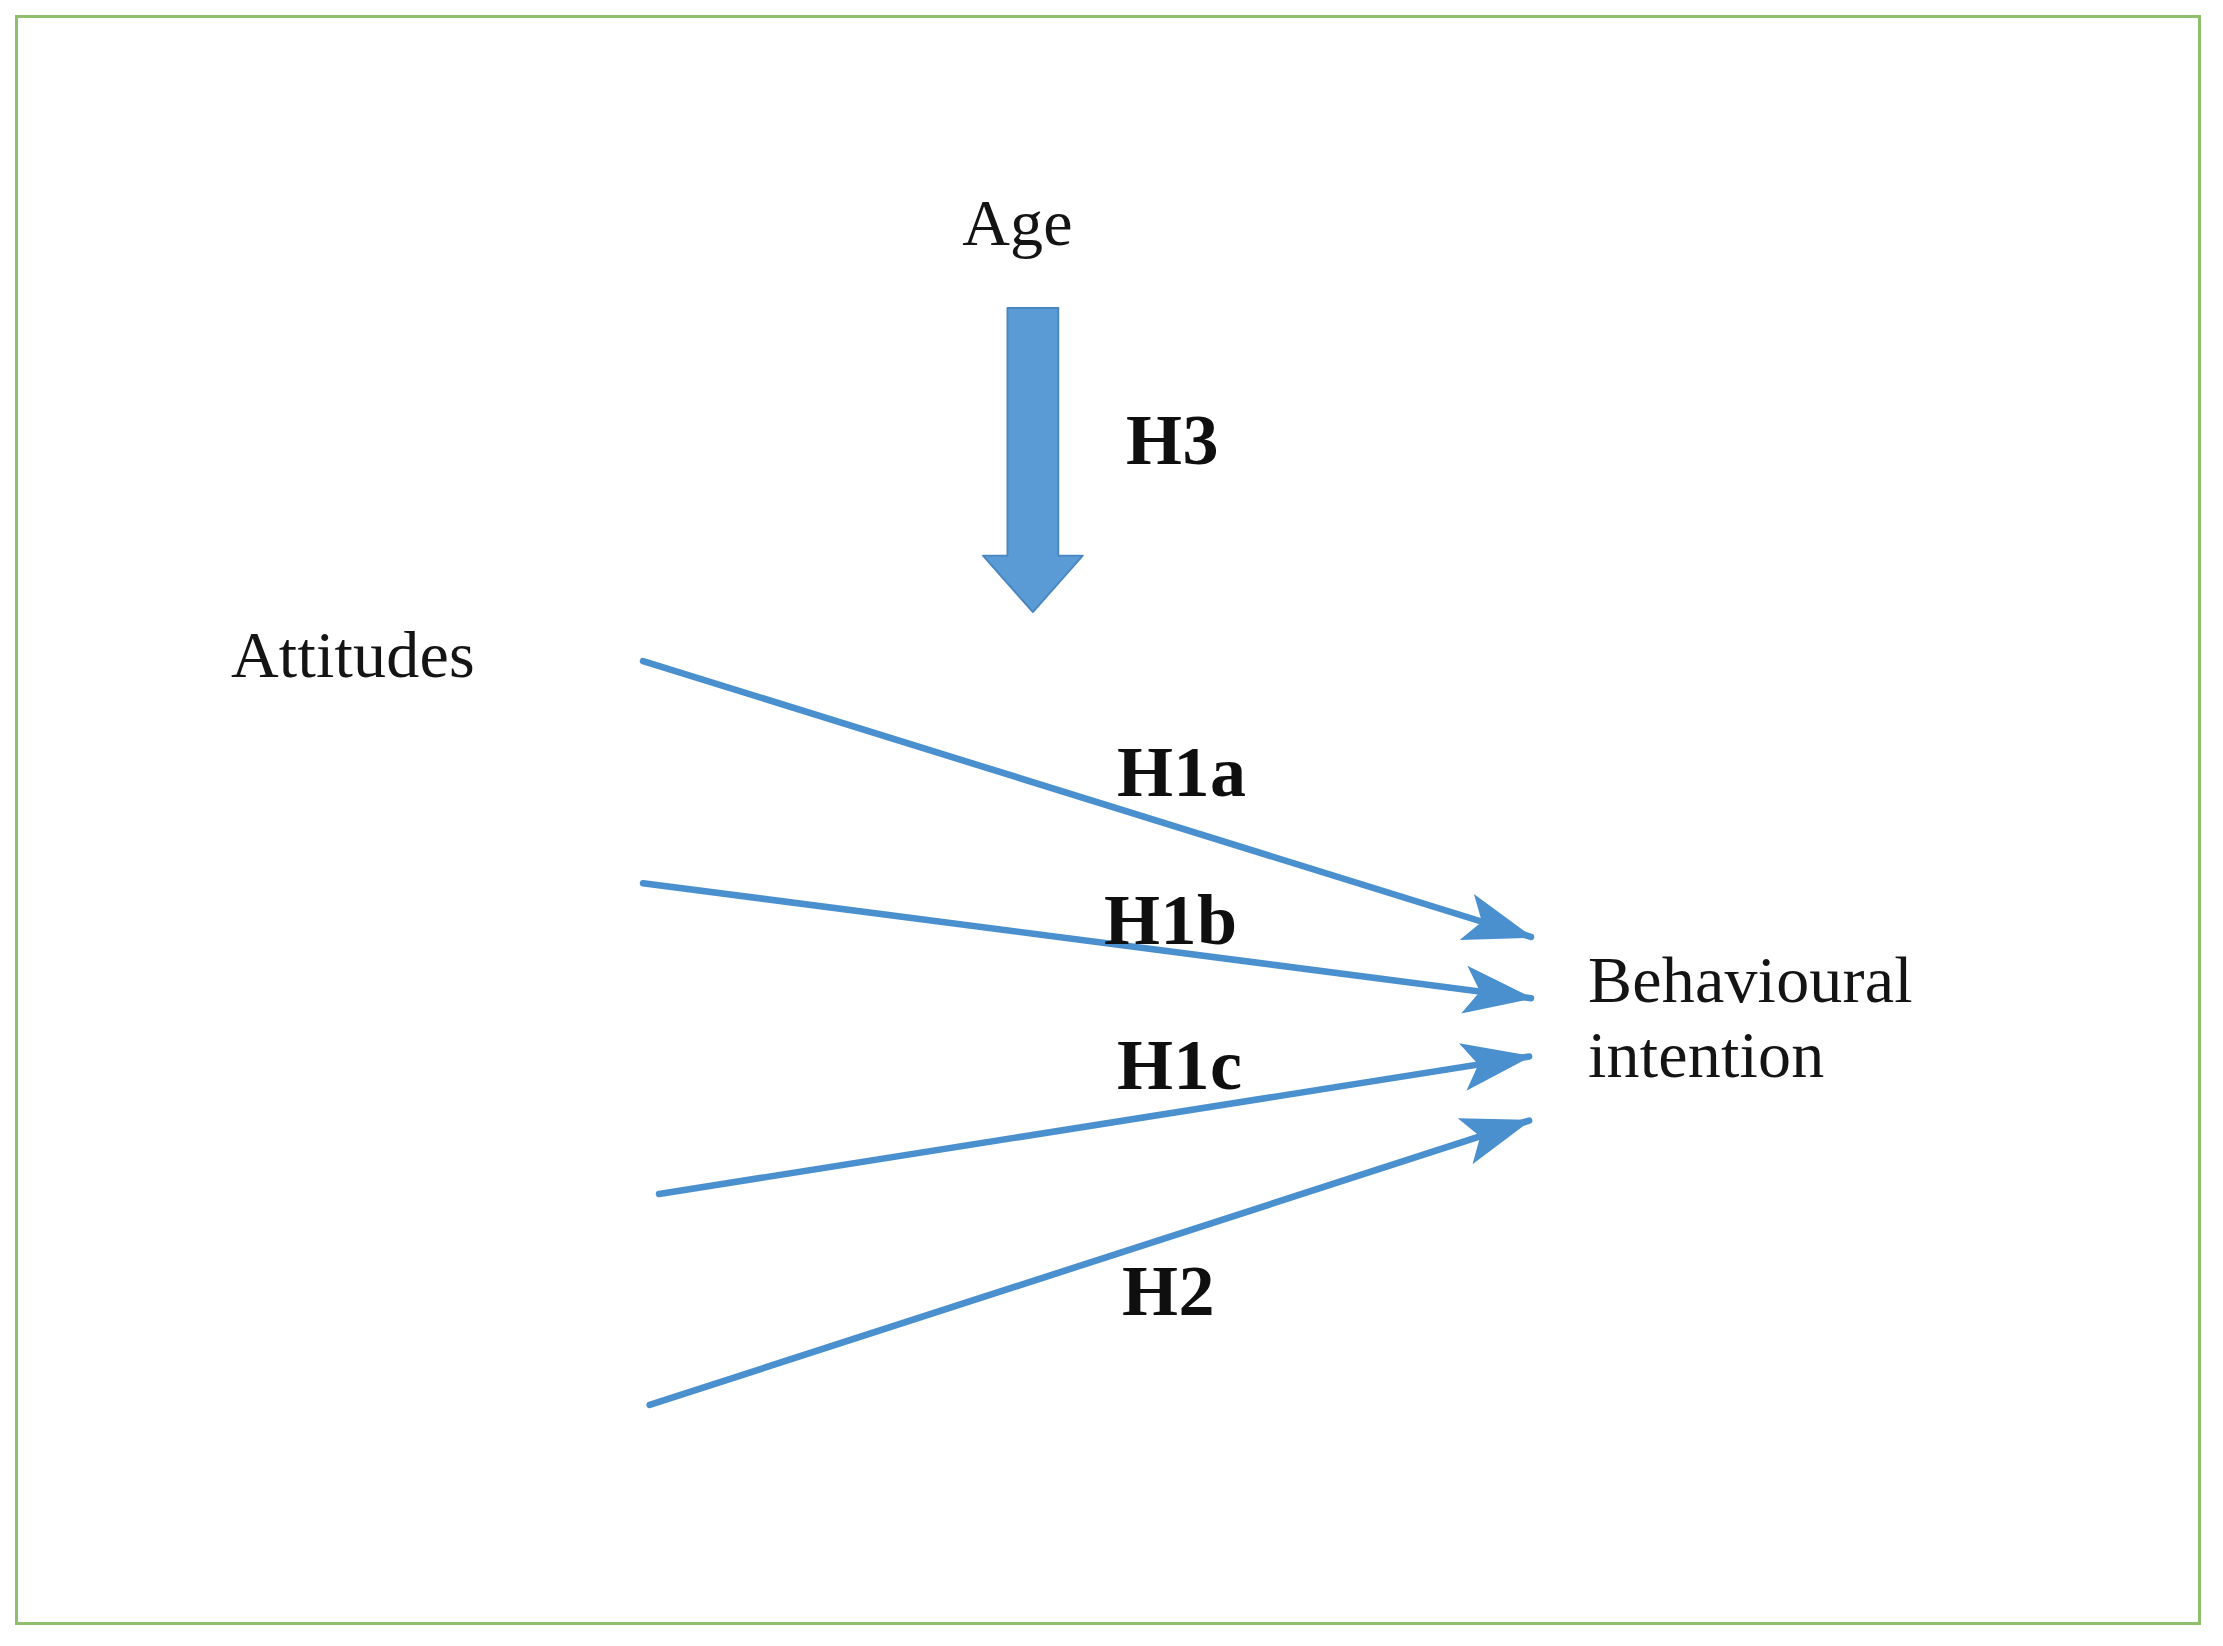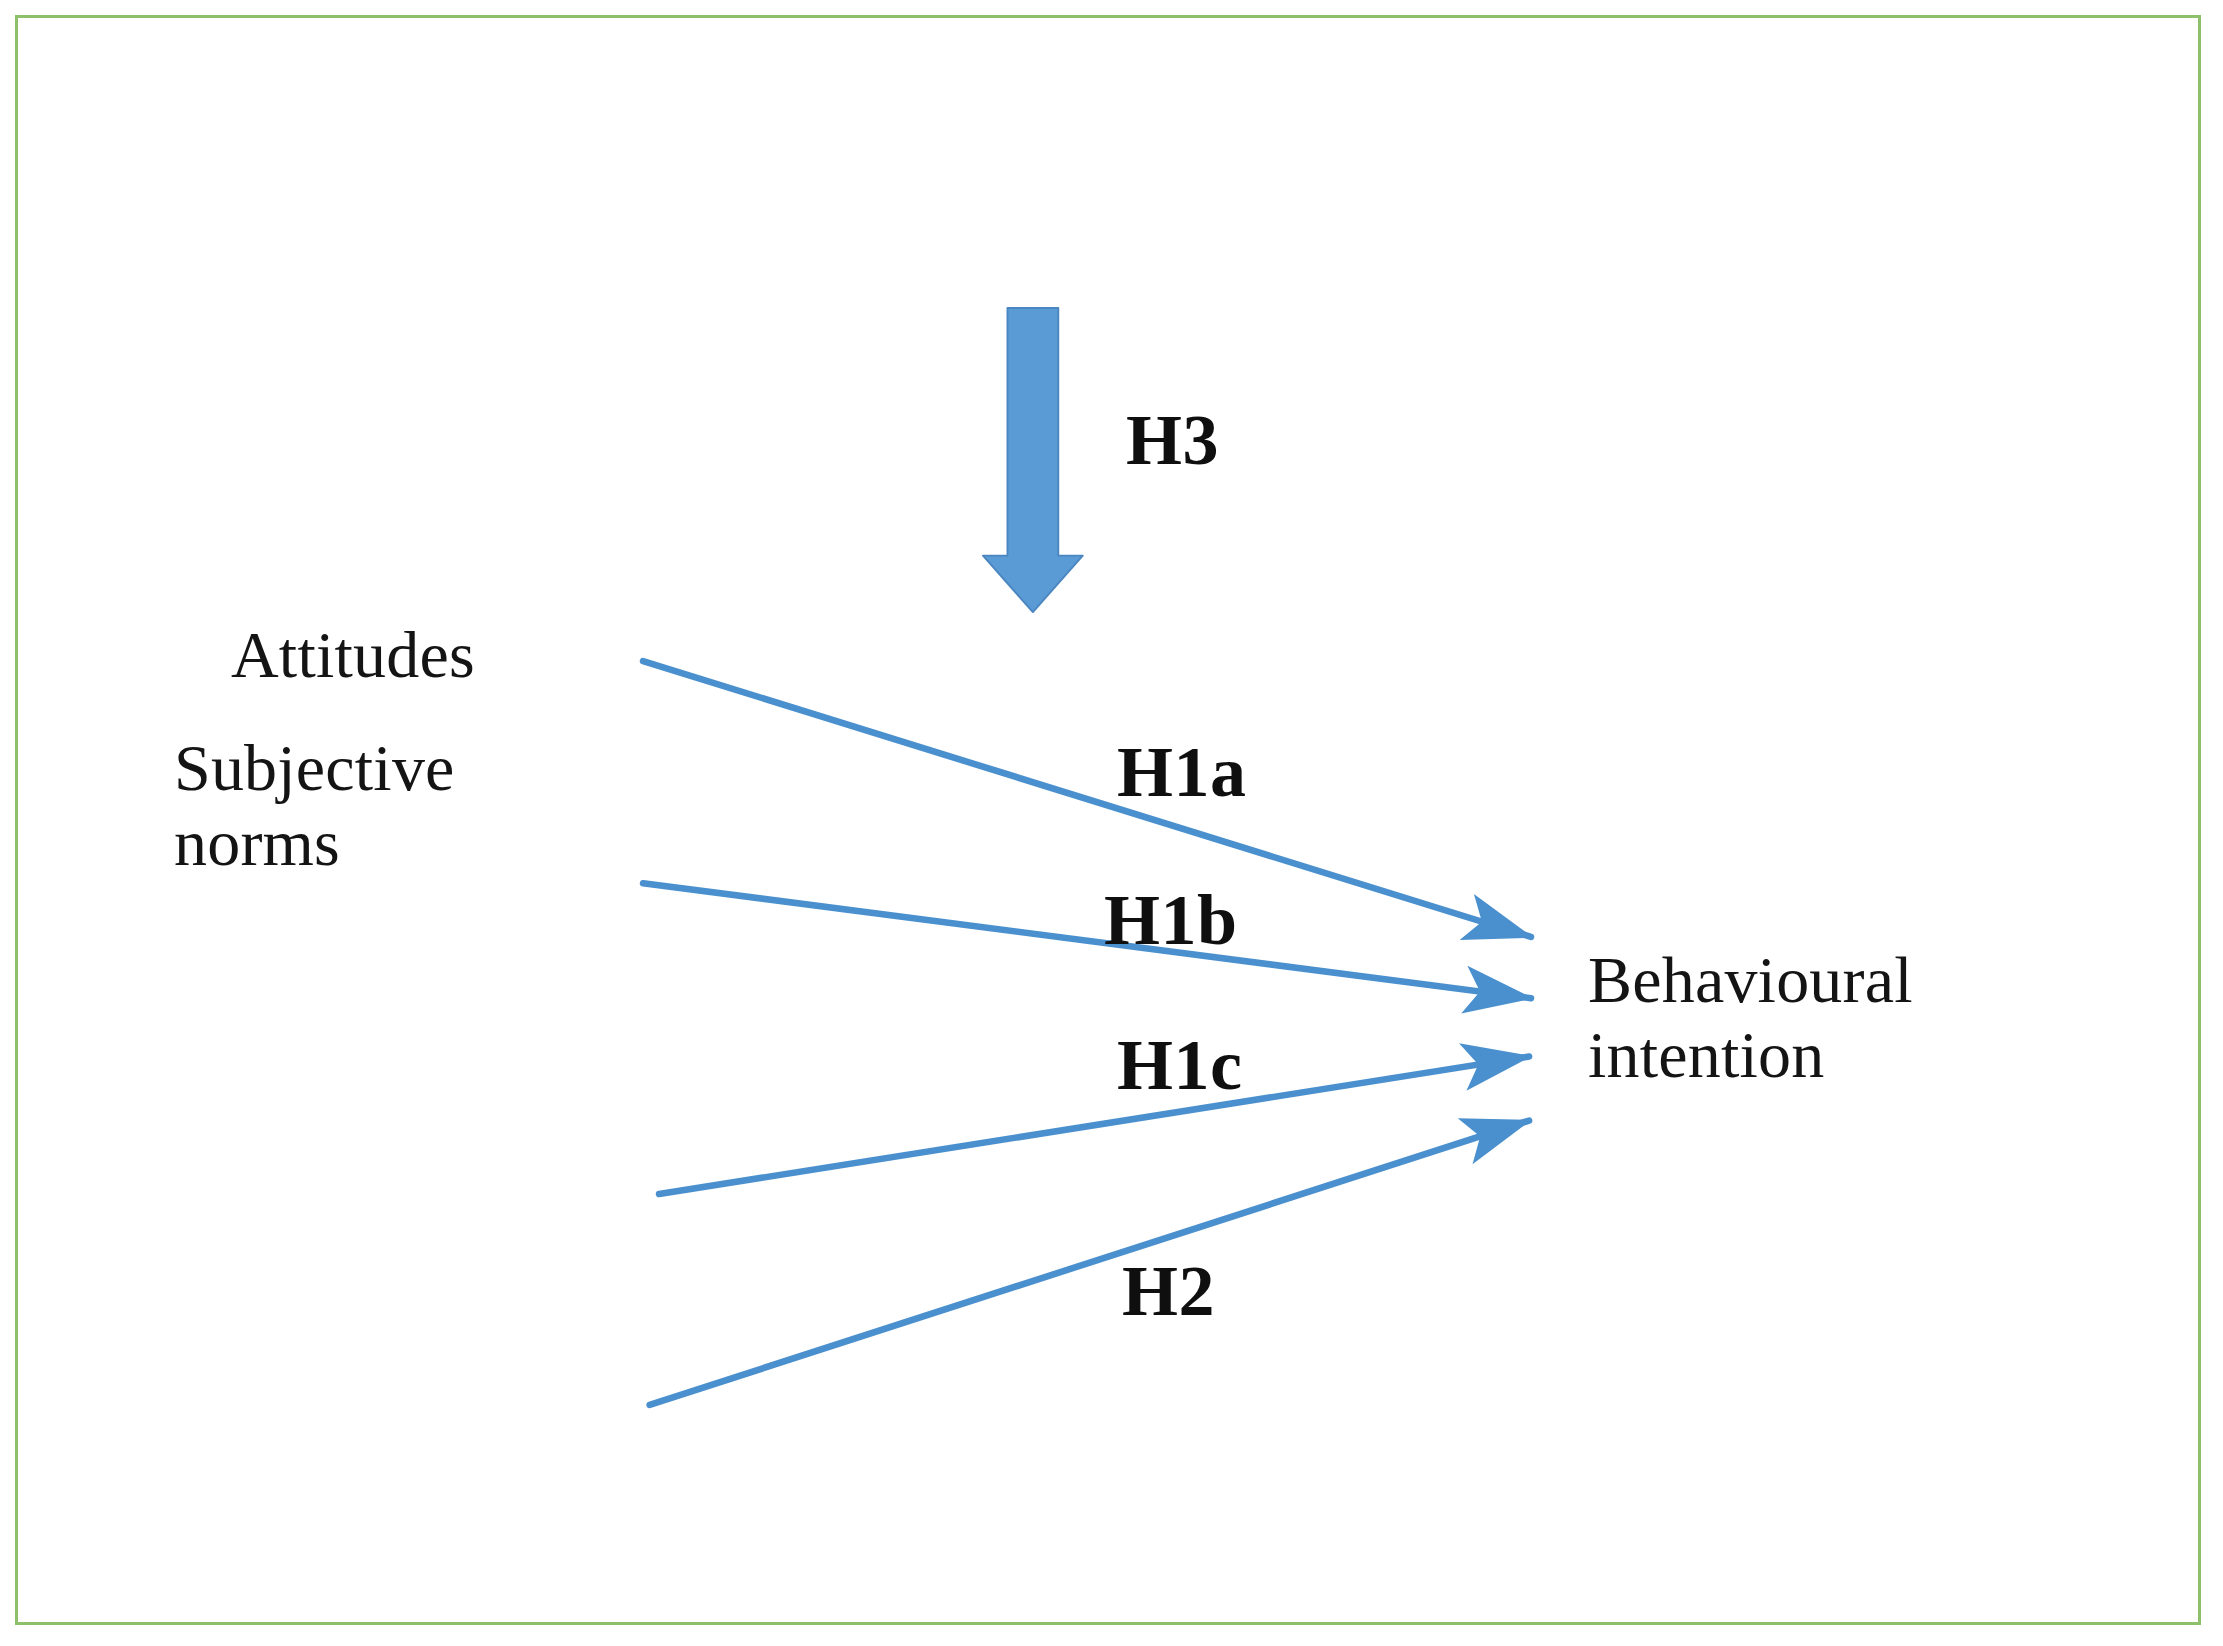--- a/index.html
+++ b/index.html
@@ -81,25 +81,24 @@
 
     <line x1="683" y1="702" x2="1626" y2="995" stroke="#4A90CE" stroke-width="7" stroke-linecap="round" marker-end="url(#arrowhead)"></line>
 
     <line x1="683" y1="938" x2="1626" y2="1060" stroke="#4A90CE" stroke-width="7" stroke-linecap="round" marker-end="url(#arrowhead)"></line>
 
     <line x1="700" y1="1268" x2="1624" y2="1122" stroke="#4A90CE" stroke-width="7" stroke-linecap="round" marker-end="url(#arrowhead)"></line>
 
     <line x1="690" y1="1492" x2="1624" y2="1190" stroke="#4A90CE" stroke-width="7" stroke-linecap="round" marker-end="url(#arrowhead)"></line>
   </svg>
 
+  <div class="node node-center" id="n-age">Age</div>
 
   <div class="node node-right" id="n-attitudes">Attitudes</div>
 
-  <div class="node node-right" id="n-subjective">Subjective
-norms</div>
 
 
 
   <div class="node node-left" id="n-bi">Behavioural
 intention</div>
 
   <div class="hlabel" id="h3">H3</div>
 
   <div class="hlabel" id="h1a">H1a</div>
 

